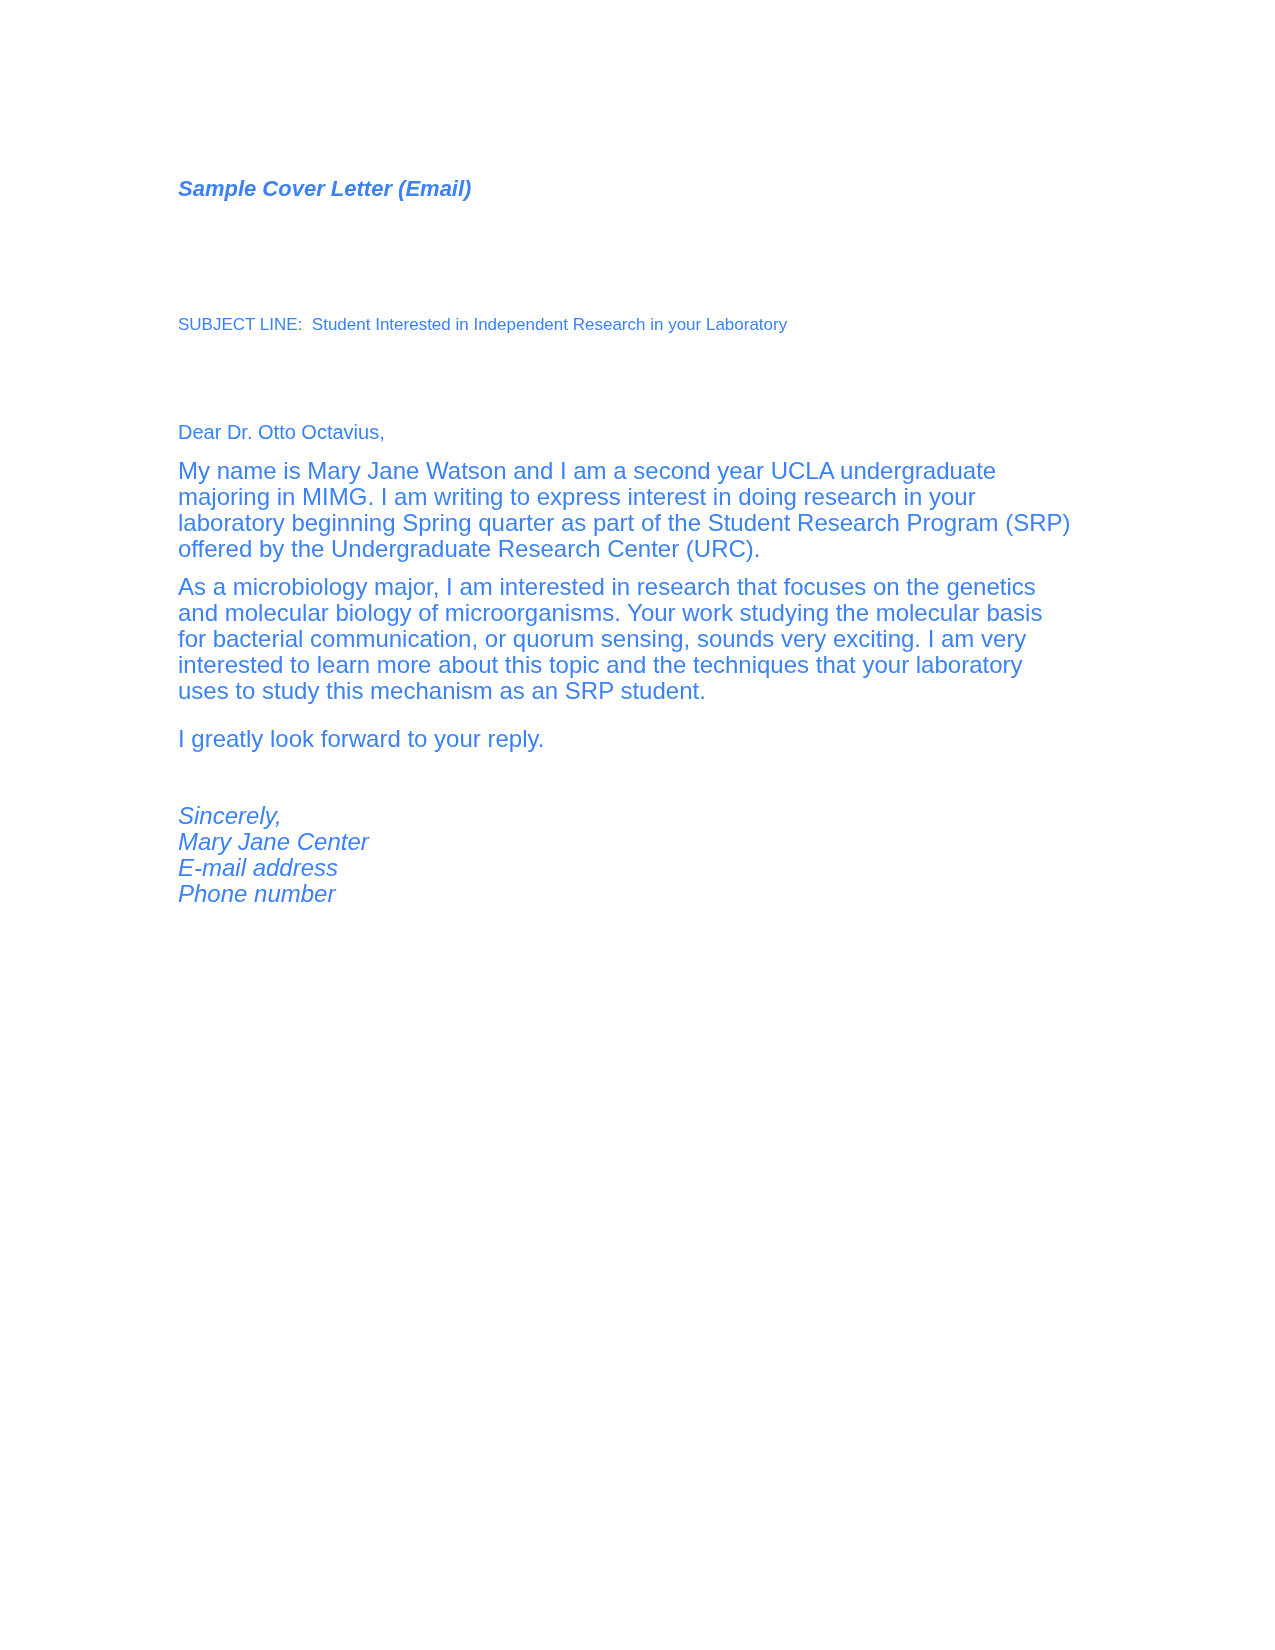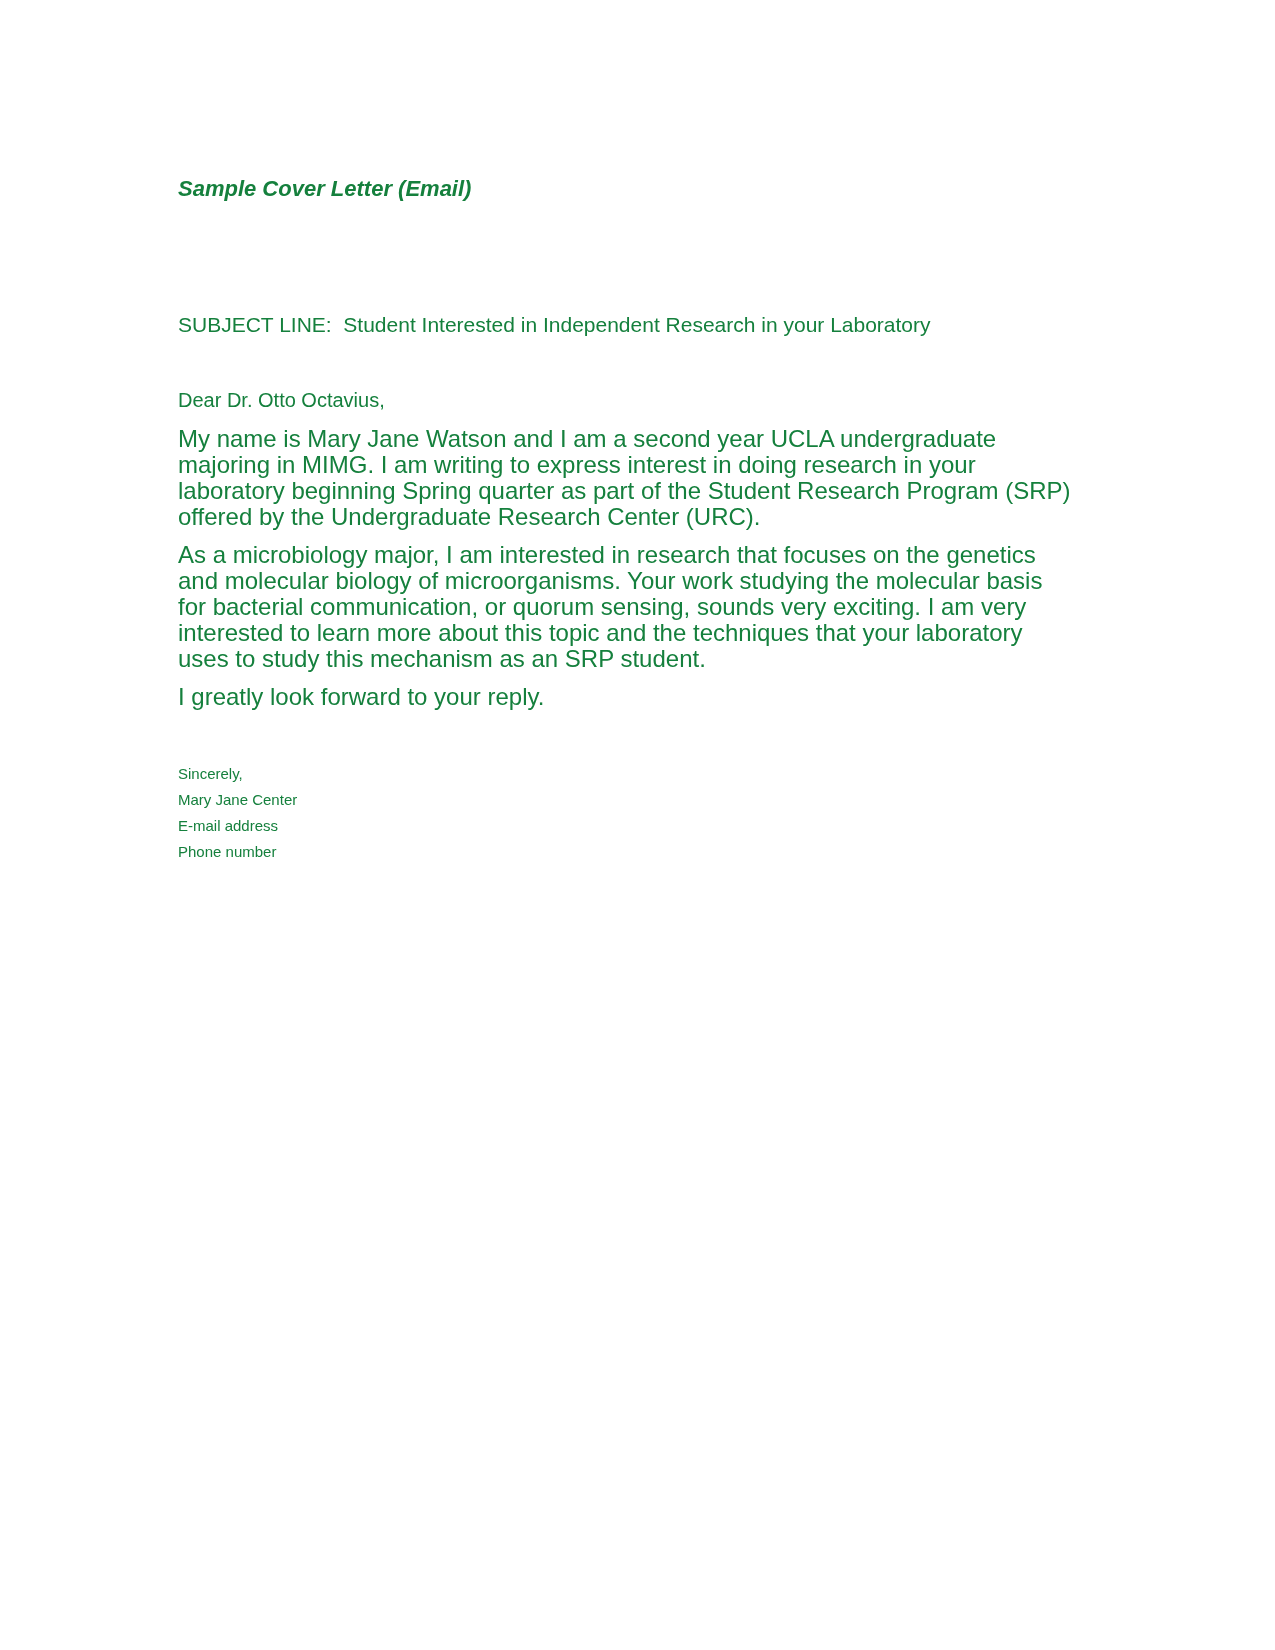--- a/index.html
+++ b/index.html
@@ -9,58 +9,59 @@
   body {
     background: #e8e8e8;
     font-family: "Liberation Sans", "DejaVu Sans", sans-serif;
   }
   .page {
     position: relative;
     width: 1275px;
     height: 1650px;
     margin: 0 auto;
     background: #ffffff;
-    color: #15803d;
+    color: #3b82f6;
     overflow: hidden;
   }
   .content {
     position: absolute;
     top: 174px;
     left: 178px;
     width: 893px;
   }
   .doc-title {
     font-size: 22px;
     line-height: 30px;
     font-weight: bold;
     font-style: italic;
     margin: 0 0 108px 0;
   }
   .subject-line {
-    font-size: 21px;
+    font-size: 17px;
     line-height: 26px;
     white-space: pre-wrap;
-    margin: 0 0 49px 0;
+    margin: 0 0 81px 0;
   }
   .salutation {
     font-size: 20px;
     line-height: 26px;
     margin: 0 0 13px 0;
   }
   .body-paragraph {
     font-size: 24px;
     line-height: 26px;
     margin: 0 0 12px 0;
   }
-  .body-paragraph.para-2 { margin-bottom: 12px; }
+  .body-paragraph.para-2 { margin-bottom: 22px; }
   .body-paragraph.para-3 { margin-bottom: 14px; }
   .body-paragraph.para-4 { margin-bottom: 51px; }
   .closing-block {
-    font-size: 15px;
+    font-size: 24px;
     line-height: 26px;
+    font-style: italic;
   }
   .closing-line {
     margin: 0;
   }
 </style>
 </head>
 <body>
 
 <div class="page">
   <div class="content">

